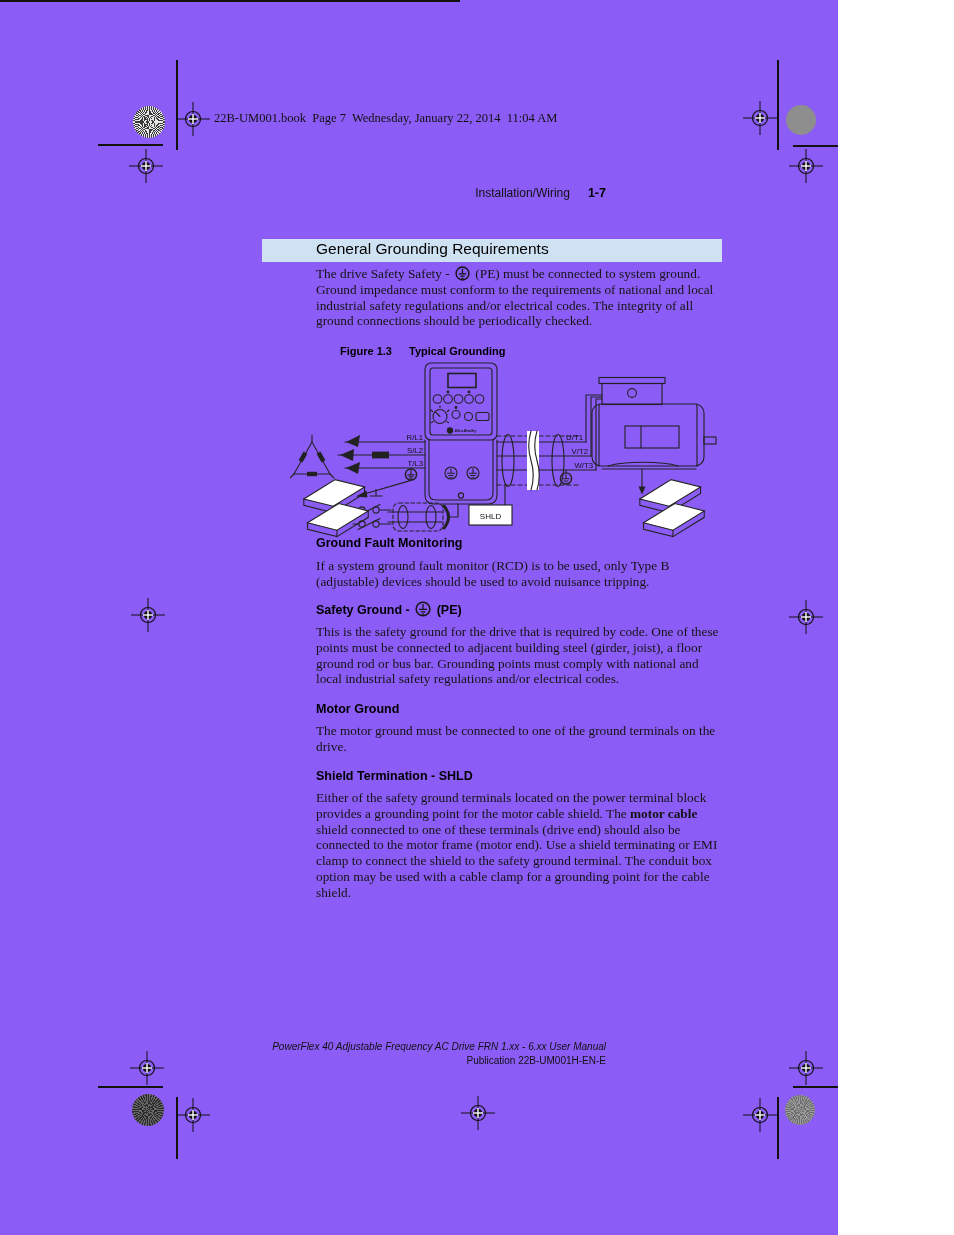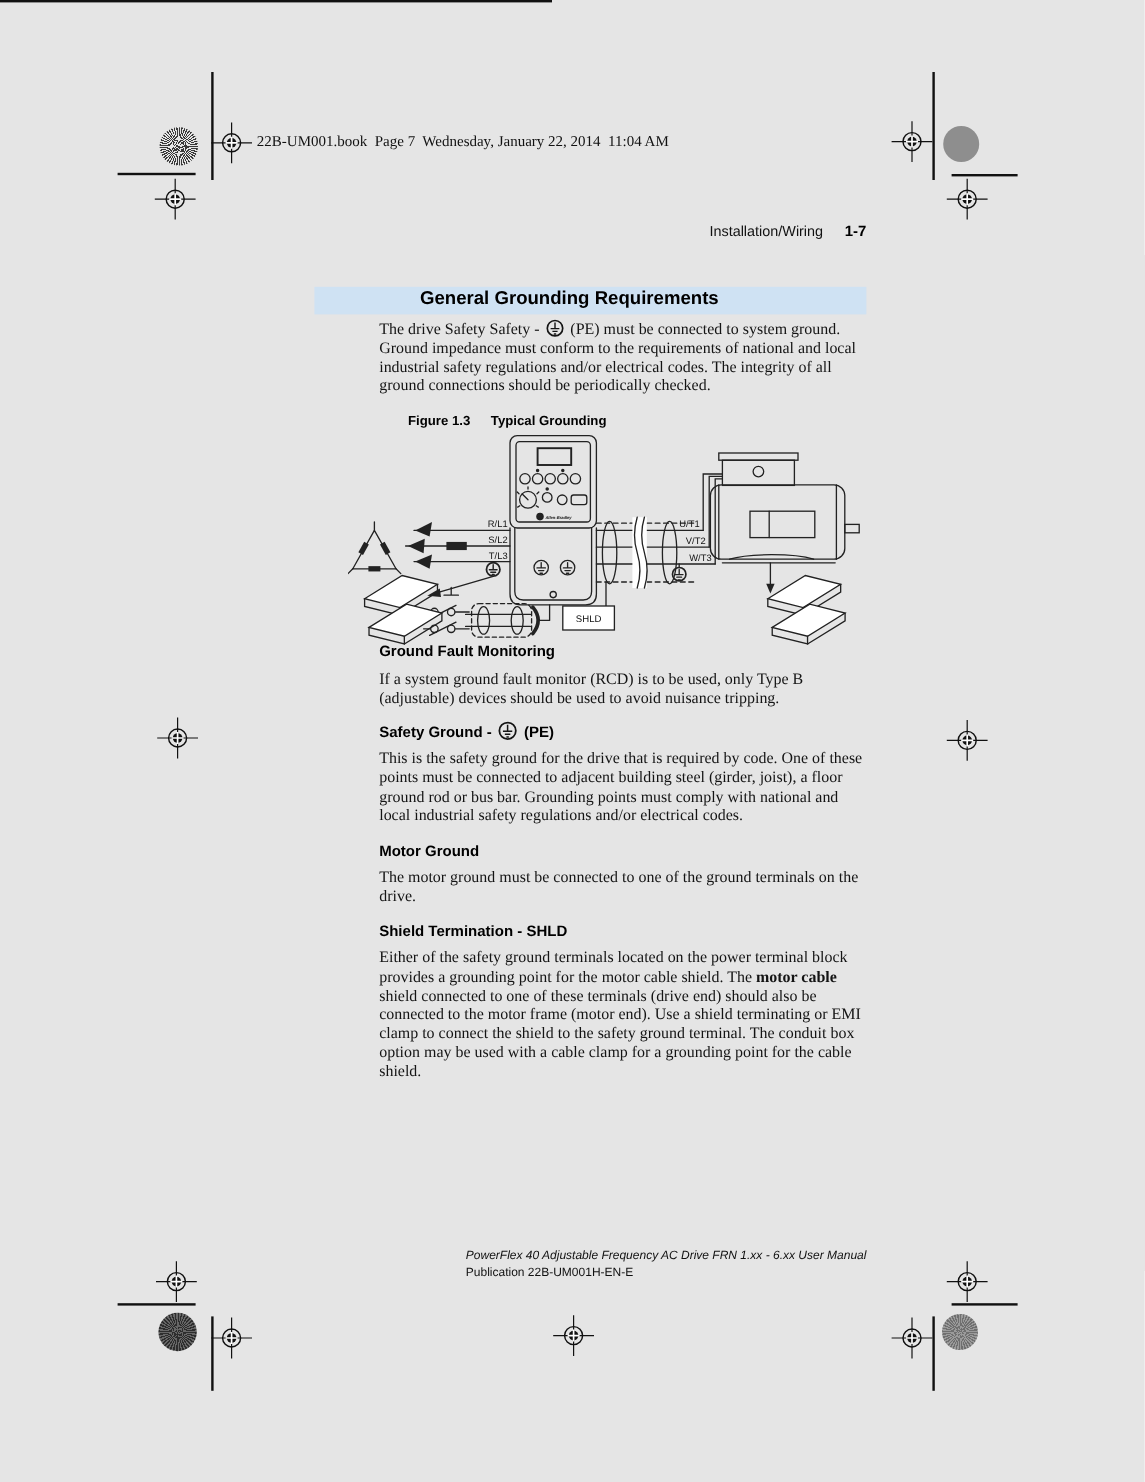--- a/index.html
+++ b/index.html
@@ -1,16 +1,16 @@
 <!DOCTYPE html>
 <html style="--band: #cfe2f3;"><head>
 <meta charset="utf-8">
 <style>
   html,body{margin:0;padding:0;background:#fff;}
-  #page{position:relative;width:954px;height:1235px;background:#e5e5e5;overflow:hidden;
+  #page{position:relative;width:838px;height:1235px;background:#8b5cf6;overflow:hidden;
         font-family:"Liberation Serif",serif;color:#141414;}
   .abs{position:absolute;}
   
   .cropline{position:absolute;background:#111;}
   .regmark{position:absolute;width:36px;height:36px;}
   .dot{position:absolute;border-radius:50%;}
   #dot-tl{left:133px;top:106px;width:32px;height:32px;
           background:repeating-conic-gradient(#3a3a3a 0deg 4deg,#e6e6e6 4deg 8deg);}
   #dot-tr{left:786px;top:105px;width:30px;height:30px;background:#8e8e8e;}
   #dot-bl{left:132px;top:1094px;width:32px;height:32px;
@@ -20,31 +20,31 @@
   
   #print-header{left:214px;top:111px;font-size:12.5px;white-space:pre;color:#111;}
   #page-header{right:232px;top:186px;display:flex;gap:18px;align-items:flex-start;
                font-family:"Liberation Sans",sans-serif;}
   #page-header .sec{font-size:12px;color:#111;}
   #page-header .num{font-size:12.5px;font-weight:bold;color:#000;}
   #header-rule{left:262px;top:205px;width:460px;height:1.5px;background:#111;}
   
   #title-band{left:262px;top:239px;width:460px;height:23px;background:var(--band,#cfe2f3);}
   #page-title{left:316px;top:240px;font-family:"Liberation Sans",sans-serif;
-              font-weight:bold;font-size:15.5px;color:#000;margin-left:34px;}
+              font-weight:normal;font-size:15.5px;color:#000;}
   
   .para{left:316px;width:410px;font-size:13.3px;line-height:15.8px;color:#141414;}
   .heading{left:316px;font-family:"Liberation Sans",sans-serif;font-weight:bold;
            font-size:12.5px;color:#000;}
   #fig-caption{left:316px;top:345px;font-family:"Liberation Sans",sans-serif;
                font-weight:bold;font-size:11px;color:#000;padding-left:24px;}
   #fig-caption .figlabel{margin-right:14px;}
   .earth-inline{vertical-align:-3px;margin:0 2px;color:#141414;}
   
-  #footer{right:232px;top:1040px;font-family:"Liberation Sans",sans-serif;
+  #footer{right:232px;top:1040px;text-align:right;font-family:"Liberation Sans",sans-serif;
           font-size:10px;color:#111;line-height:13.5px;}
   #footer .l1{font-style:italic;}
   
   #diagram{position:absolute;left:290px;top:357px;width:430px;height:184px;}
   #diagram text{font-family:"Liberation Sans",sans-serif;fill:#111;stroke:none;}
 </style>
 </head>
 <body>
 
 <div id="page">

